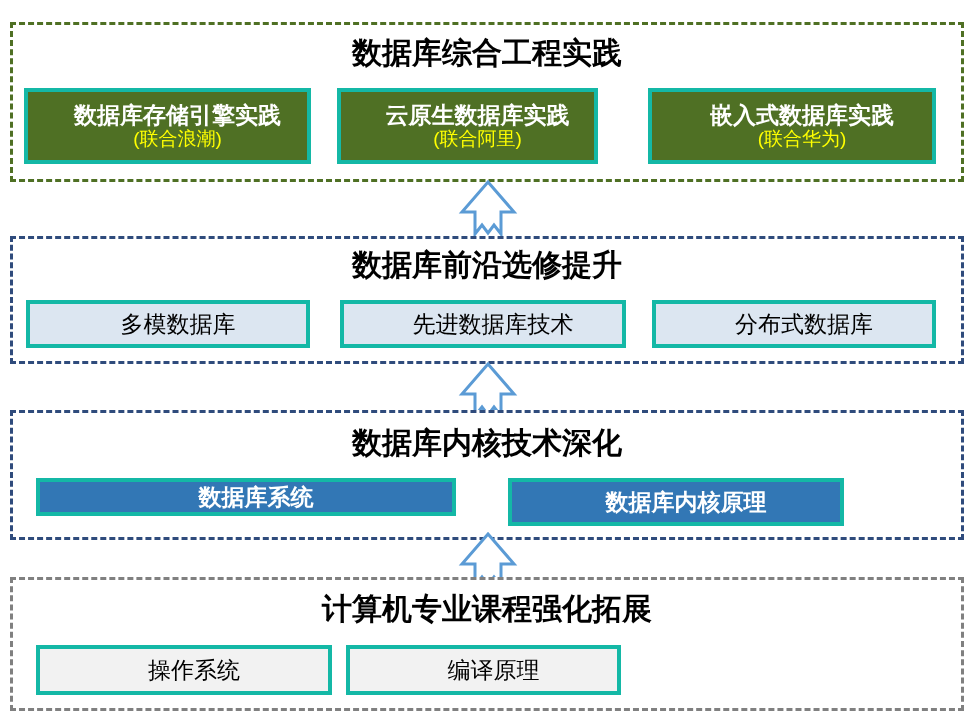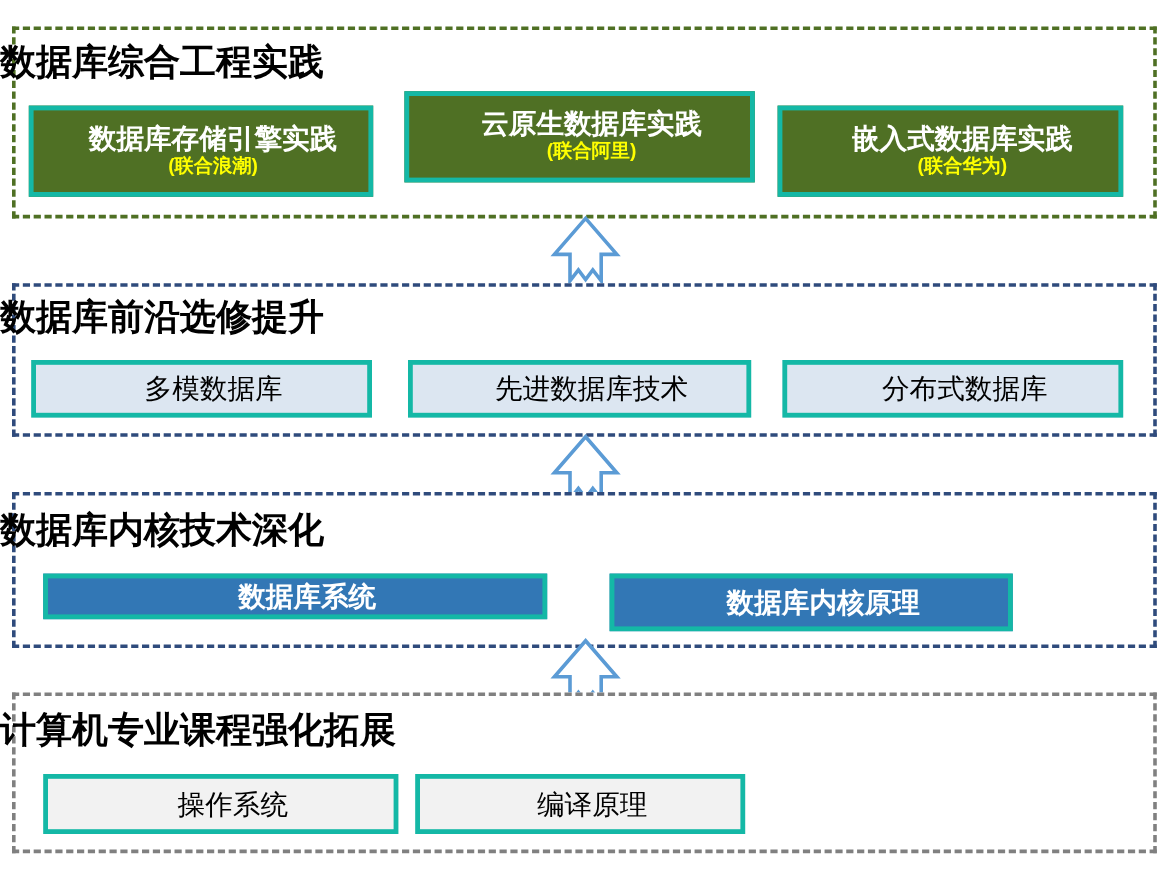--- a/index.html
+++ b/index.html
@@ -25,20 +25,21 @@
     background: #ffffff;
   }
   .sec-green  { border: 3px dashed #4f7024; }
   .sec-navy   { border: 3px dashed #2f4b7c; }
   .sec-gray   { border: 3px dashed #808080; }
 
   .sec-title {
     position: absolute;
     left: 0;
     right: 0;
+    text-align: center;
     font-weight: bold;
     color: #000000;
     font-size: 30px;
     line-height: 34px;
     letter-spacing: 0px;
     white-space: nowrap;
   }
 
   
   .card {
@@ -59,22 +60,22 @@
   }
   .card-green .line1 {
     color: #ffffff;
     font-weight: bold;
     font-size: 23px;
     line-height: 26px;
     white-space: nowrap;
   }
   .card-green .line2 {
     color: #ffff00;
-    font-weight: bold;
-    font-size: 16px;
+    font-weight: normal;
+    font-size: 19px;
     line-height: 22px;
     white-space: nowrap;
   }
 
   .card-lightblue {
     background: #dce6f1;
   }
   .card-lightblue .line1 {
     color: #000000;
     font-weight: normal;
@@ -119,21 +120,21 @@
   <div class="section sec-green" style="left:10px; top:22px; width:954px; height:160px;">
   </div>
 
   <div class="sec-title" style="top:36px;">数据库综合工程实践</div>
 
   <div class="card card-green" style="left:24px; top:88px; width:287px; height:76px;">
     <div class="line1">数据库存储引擎实践</div>
     <div class="line2">(联合浪潮)</div>
   </div>
 
-  <div class="card card-green" style="left:337px; top:76px; width:292px; height:76px;">
+  <div class="card card-green" style="left:337px; top:88px; width:261px; height:76px;">
     <div class="line1">云原生数据库实践</div>
     <div class="line2">(联合阿里)</div>
   </div>
 
   <div class="card card-green" style="left:648px; top:88px; width:288px; height:76px;">
     <div class="line1">嵌入式数据库实践</div>
     <div class="line2">(联合华为)</div>
   </div>
 
   <svg class="arrow" style="left:458px; top:178px;" width="60" height="60" viewBox="0 0 60 60">

